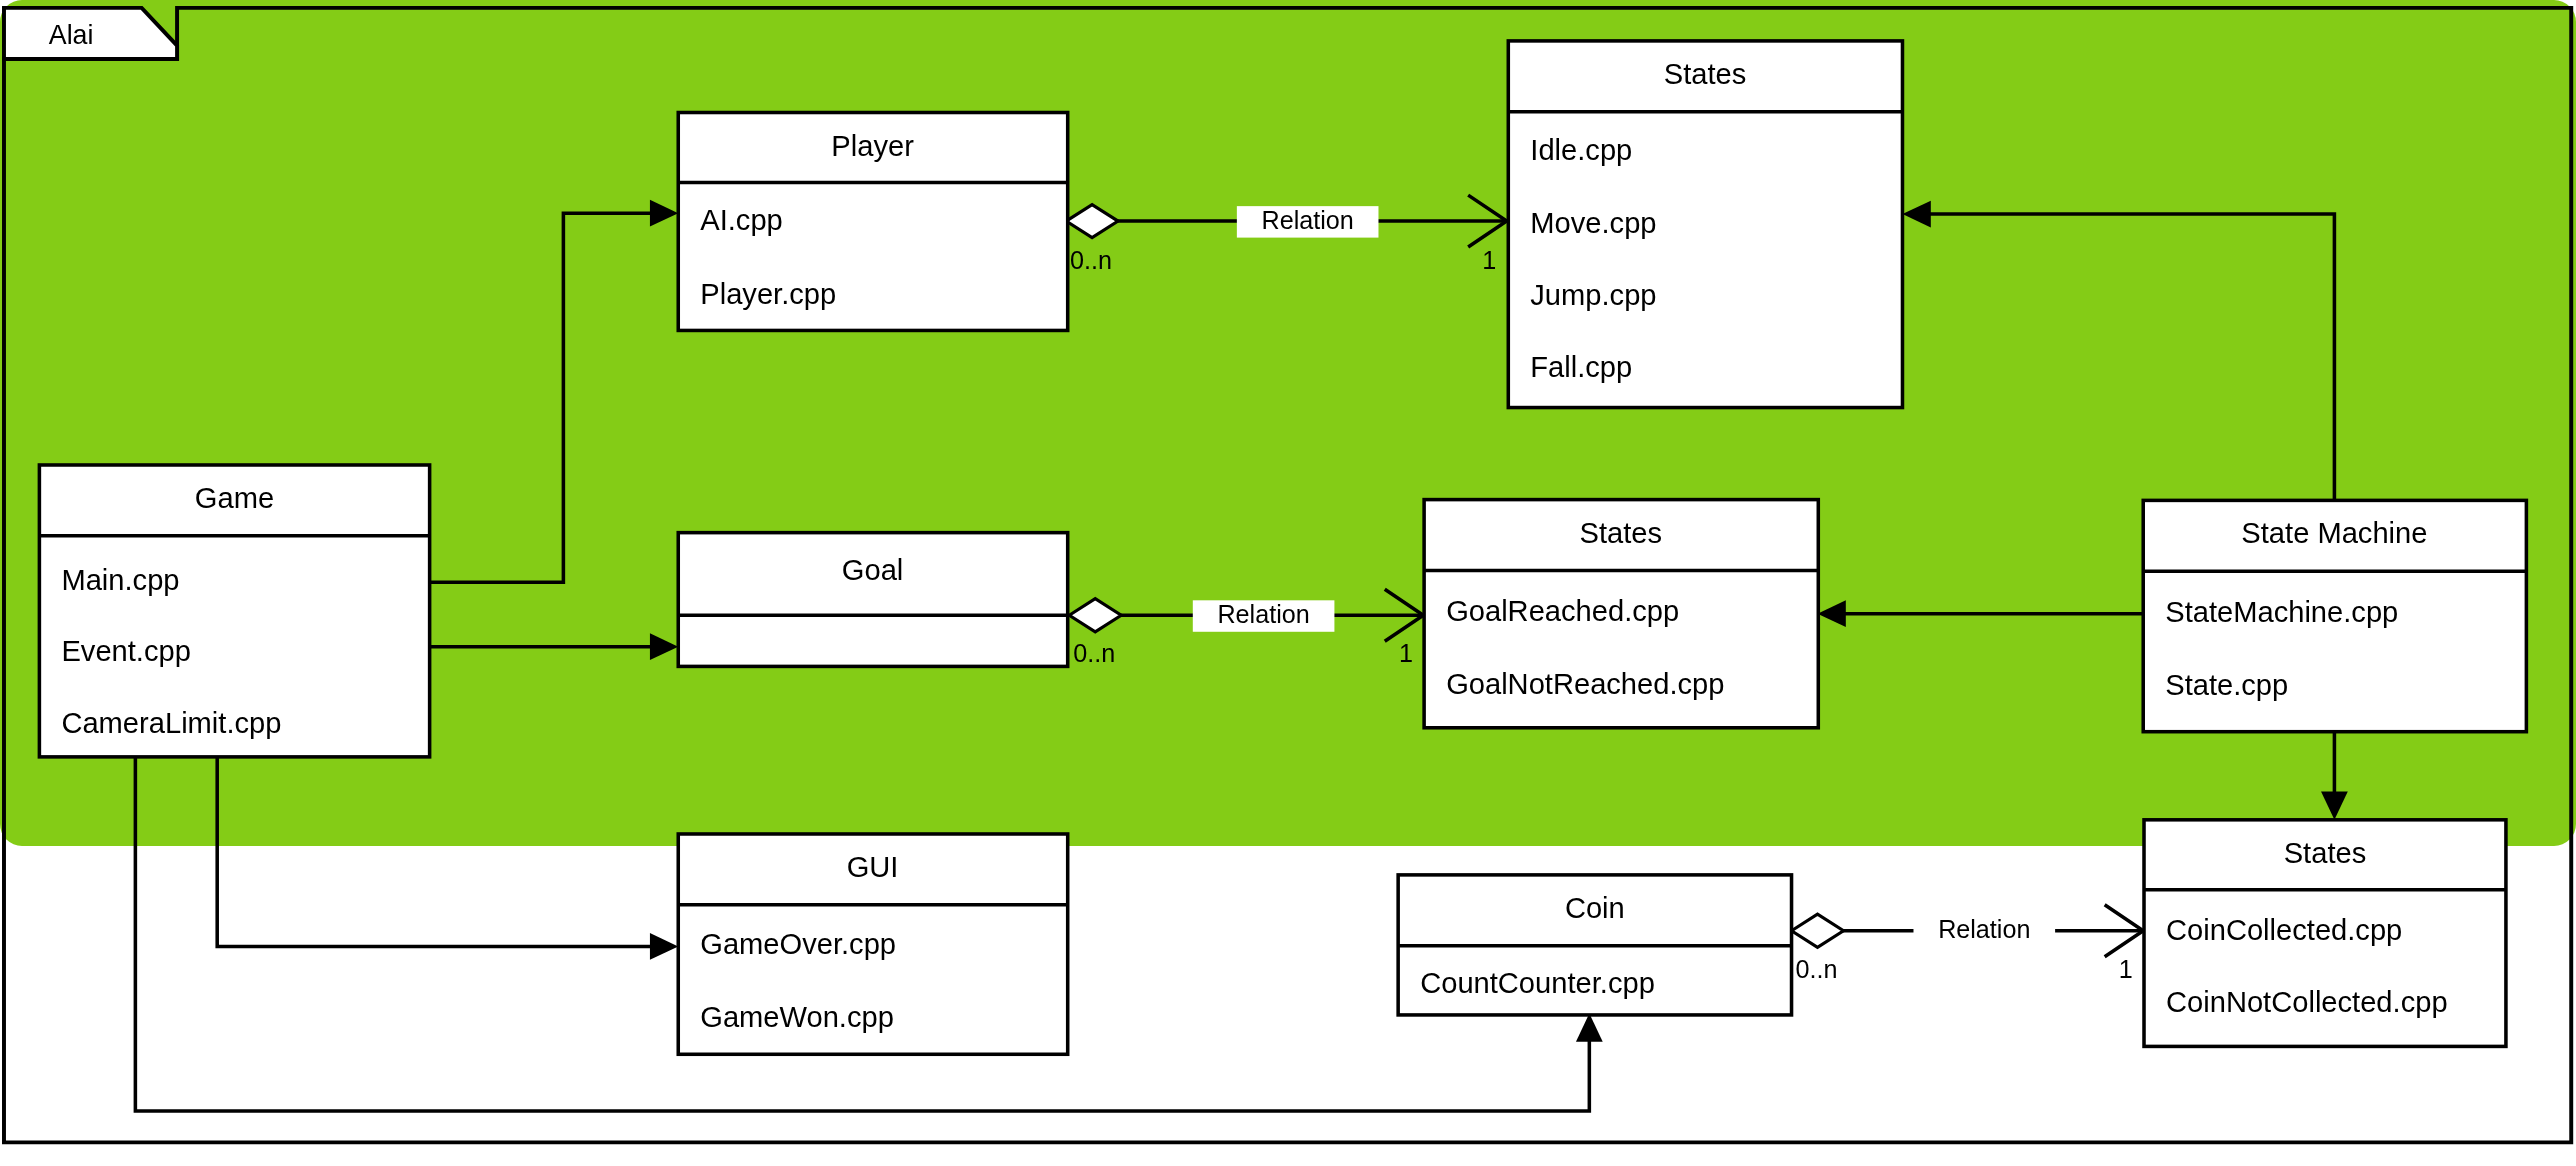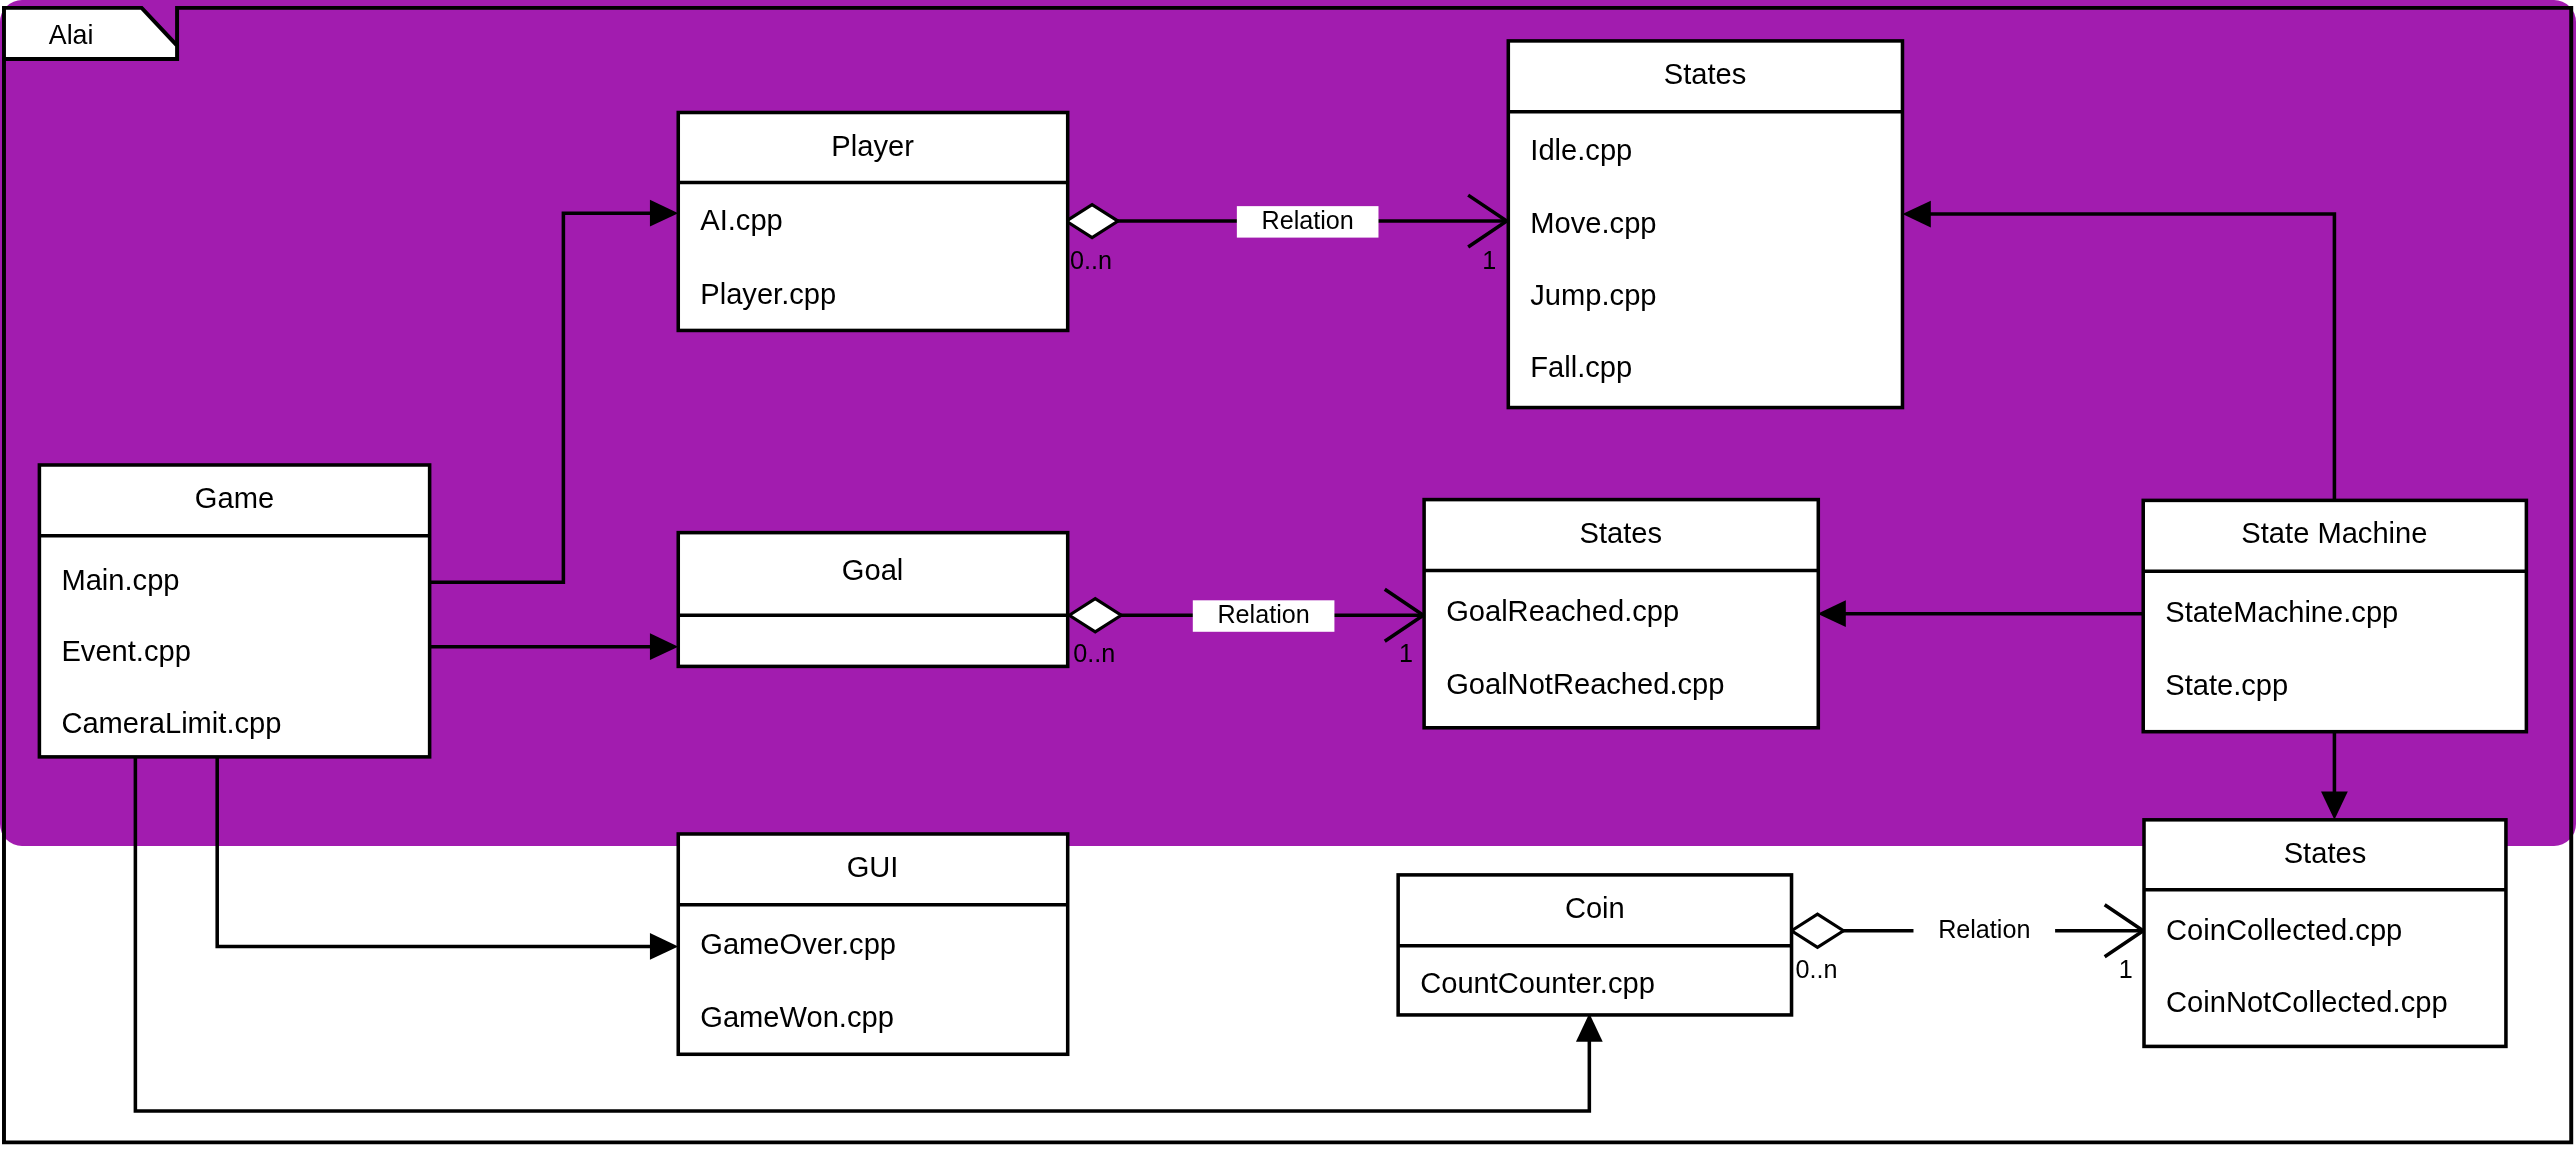--- a/index.html
+++ b/index.html
@@ -11,21 +11,21 @@
   body {
     width: 2576px;
     height: 1166px;
     font-family: "Liberation Sans", sans-serif;
     overflow: hidden;
   }
   #diagram-root {
     position: relative;
     width: 2576px;
     height: 846px;
-    background: #a21caf;
+    background: #84cc16;
     border-radius: 22px;
   }
   svg#uml-canvas {
     display: block;
     width: 2576px;
     height: 1166px;
   }
   .pkg-border {
     fill: none;
     stroke: #000000;

